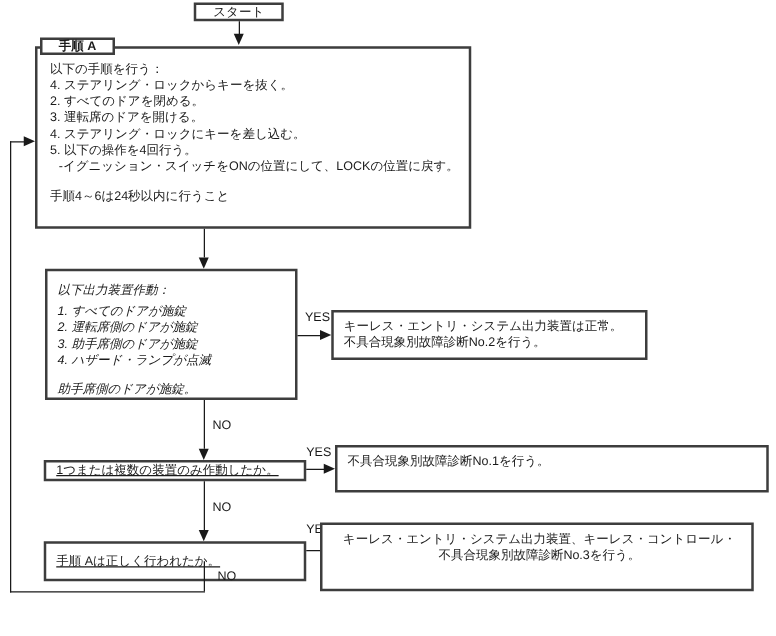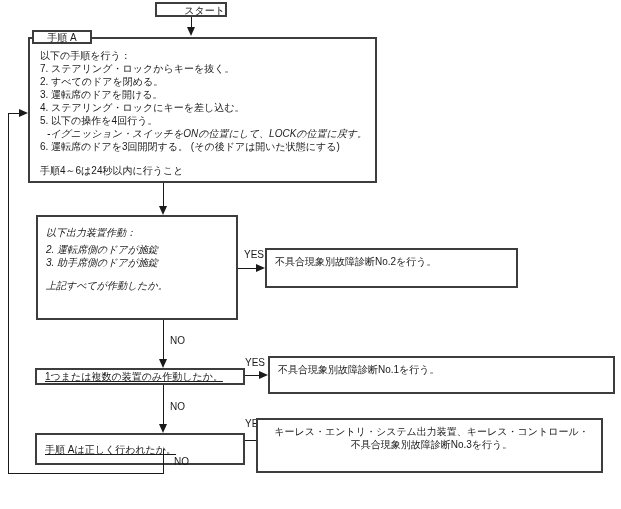--- a/index.html
+++ b/index.html
@@ -28,74 +28,76 @@
     border-top:9px solid var(--line,#1a1a1a);
   }
   .arrow-right{
     position:absolute;width:0;height:0;
     border-top:4px solid transparent;
     border-bottom:4px solid transparent;
     border-left:9px solid var(--line,#1a1a1a);
   }
   .lbl{position:absolute;white-space:nowrap;line-height:11px;}
   .tline{line-height:13px;white-space:nowrap;}
-  .indent{padding-left:7px;font-style:italic;}
+  .indent{padding-left:7px;}
   .center{display:flex;align-items:center;text-decoration:underline;}
   #start-node{text-align:center;line-height:11px;padding-top:1px;}
   #proc-a{padding:10px 4px 15px 10px;}
   #proc-a .note{margin-top:11px;}
   #proc-tag{text-align:center;line-height:10px;padding-top:1px;z-index:2;}
   #check-box{padding:9px 4px 0 8px;font-style:italic;}
   #check-box .items{margin-top:4px;}
   #check-box .question{margin-top:10px;}
   .result{padding:5px 4px 0 8px;}
   .decision{padding-left:8px;}
 </style>
 </head>
 <body>
 
 <div class="stage">
 
-  <div class="box" id="start-node" style="left:155px;top:2px;width:72px;height:15px;text-align:right;">
+  <div class="box" id="start-node" style="left:155px;top:2px;width:72px;height:15px;">
     <span>スタート</span>
   </div>
   <div class="vline" style="left:191px;top:17px;height:11px;"></div>
   <div class="arrow-down" style="left:187px;top:27px;"></div>
 
   <div class="box" id="proc-a" style="left:28px;top:37px;width:349px;height:146px;">
     <div class="tline">以下の手順を行う：</div>
-    <div class="tline">7. ステアリング・ロックからキーを抜く。</div>
+    <div class="tline">4. ステアリング・ロックからキーを抜く。</div>
     <div class="tline">2. すべてのドアを閉める。</div>
     <div class="tline">3. 運転席のドアを開ける。</div>
     <div class="tline">4. ステアリング・ロックにキーを差し込む。</div>
     <div class="tline">5. 以下の操作を4回行う。</div>
     <div class="tline indent">-イグニッション・スイッチをONの位置にして、LOCKの位置に戻す。</div>
-    <div class="tline">6. 運転席のドアを3回開閉する。 (その後ドアは開いた状態にする)</div>
     <div class="tline note">手順4～6は24秒以内に行うこと</div>
   </div>
-  <div class="box" id="proc-tag" style="left:32px;top:30px;width:60px;height:14px;">
+  <div class="box" id="proc-tag" style="left:32px;top:30px;width:60px;height:14px;font-weight:bold;">
     <span>手順 A</span>
   </div>
 
   <div class="vline" style="left:163px;top:183px;height:23px;"></div>
   <div class="arrow-down" style="left:159px;top:206px;"></div>
 
   <div class="box" id="check-box" style="left:36px;top:215px;width:202px;height:105px;">
     <div class="tline">以下出力装置作動：</div>
     <div class="items">
+      <div class="tline">1. すべてのドアが施錠</div>
       <div class="tline">2. 運転席側のドアが施錠</div>
       <div class="tline">3. 助手席側のドアが施錠</div>
+      <div class="tline">4. ハザード・ランプが点滅</div>
     </div>
-    <div class="tline question">上記すべてが作動したか。</div>
+    <div class="tline question">助手席側のドアが施錠。</div>
   </div>
 
   <div class="lbl" style="left:244px;top:249px;">YES</div>
   <div class="hline" style="left:238px;top:268px;width:19px;"></div>
   <div class="arrow-right" style="left:256px;top:264px;"></div>
   <div class="box result" style="left:265px;top:248px;width:253px;height:40px;">
+    <div class="tline">キーレス・エントリ・システム出力装置は正常。</div>
     <div class="tline">不具合現象別故障診断No.2を行う。</div>
   </div>
 
   <div class="lbl" style="left:170px;top:335px;">NO</div>
   <div class="vline" style="left:163px;top:320px;height:39px;"></div>
   <div class="arrow-down" style="left:159px;top:359px;"></div>
 
   <div class="box decision center" style="left:35px;top:368px;width:210px;height:17px;">
     <span class="tline">1つまたは複数の装置のみ作動したか。</span>
   </div>

